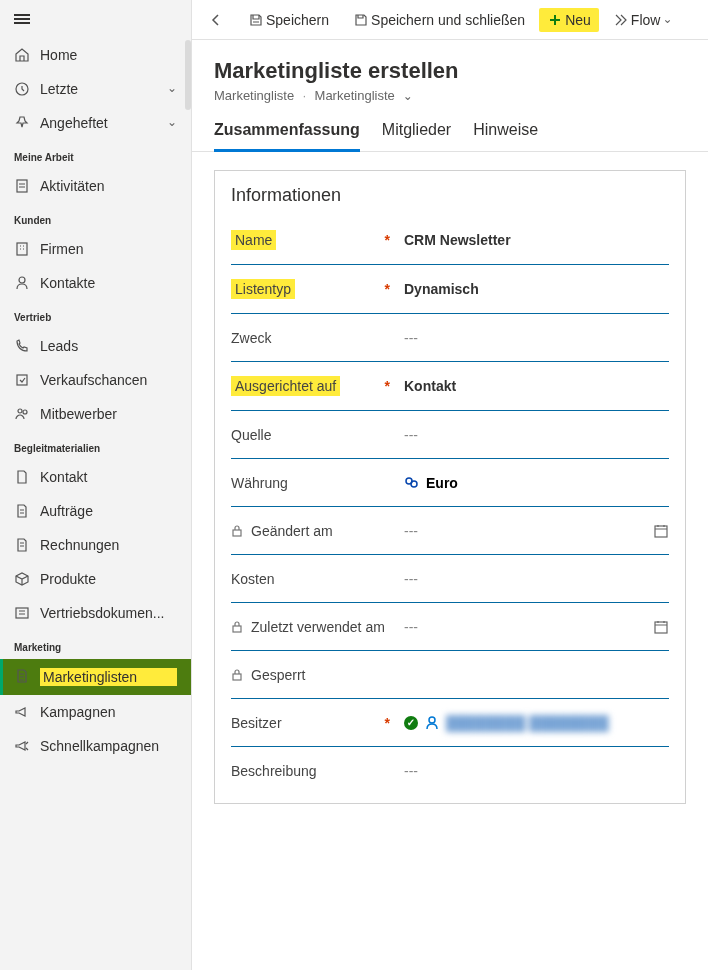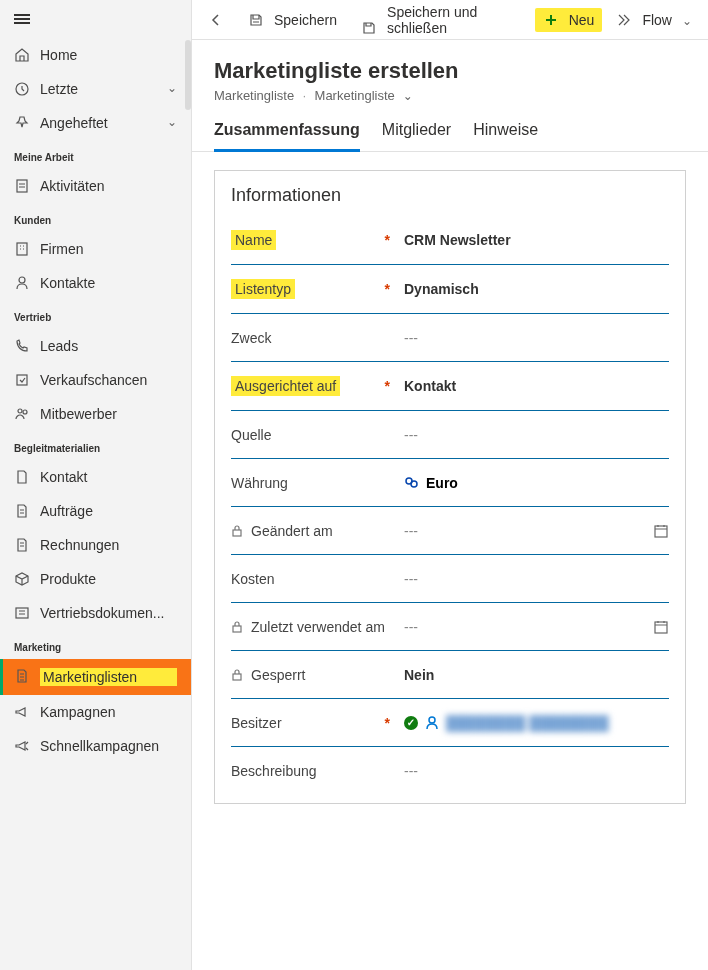--- a/index.html
+++ b/index.html
@@ -7,32 +7,32 @@
   
   .app { display: flex; height: 970px; }
   
   
   .sidebar { width: 192px; background: #f3f3f3; border-right: 1px solid #e1e1e1; overflow-y: auto; position: relative; }
   .sidebar-scroll-thumb { position: absolute; right: 0; top: 40px; width: 6px; height: 70px; background: rgba(0,0,0,0.1); border-radius: 3px; }
   .hamburger { padding: 12px 14px; cursor: pointer; }
   .ham-line { width: 16px; height: 2px; background: #323130; margin: 2px 0; }
   .sidebar-section-title { font-size: 10px; font-weight: 600; color: #323130; padding: 12px 14px 6px; }
   .sidebar-item { display: flex; padding: 9px 14px; cursor: pointer; color: #323130; }
-  .sidebar-item.selected { background: #f97316; position: relative; }
+  .sidebar-item.selected { background: #4d7c0f; position: relative; }
   .sidebar-item.selected::before { content: ""; position: absolute; left: 0; top: 0; bottom: 0; width: 3px; background: #00a86b; }
   .sidebar-item.highlighted span.nav-label { background: #ffeb3b; padding: 1px 3px; }
   .sidebar-icon { width: 16px; height: 16px; margin-right: 10px; display: flex; align-items: center; justify-content: center; flex-shrink: 0; }
   .nav-label { flex: 1; white-space: nowrap; overflow: hidden; text-overflow: ellipsis; }
   .chevron { font-size: 12px; color: #666; }
   
   
   .main { flex: 1; display: flex; flex-direction: column; overflow: hidden; }
   
   .command-bar { display: flex; align-items: center; border-bottom: 1px solid #e1e1e1; padding: 6px 6px; gap: 4px; height: 40px; }
-  .cmd-btn { display: flex; align-items: flex-end; padding: 6px 10px; cursor: pointer; gap: 10px; font-size: 14px; }
+  .cmd-btn { display: flex; align-items: flex-start; padding: 6px 10px; cursor: pointer; gap: 2px; font-size: 14px; }
   .cmd-btn .cmd-icon { width: 16px; height: 16px; display:flex; align-items:center; justify-content:center; }
   .cmd-btn.highlighted { background: #ffeb3b; padding: 4px 8px; border-radius: 2px; }
   .back-btn { padding: 6px 10px; cursor: pointer; }
   
   .page-header { padding: 18px 22px 0; }
   .page-title { font-size: 22px; font-weight: 600; margin-bottom: 4px; }
   .breadcrumb { font-size: 13px; color: #666; display: flex; align-items: center; gap: 8px; }
   .breadcrumb .sep { color: #999; }
   
   .tabs { display: flex; gap: 22px; padding: 18px 22px 0; border-bottom: 1px solid #e1e1e1; }
@@ -402,21 +402,20 @@
         <div class="field-row">
           <div class="field-label-wrap">
             <span class="lock-icon">
                 <svg viewBox="0 0 12 12" width="12" height="12" fill="none" stroke="#777" stroke-width="1.2">
                   <rect x="2" y="5" width="8" height="6"></rect>
                   <path d="M4 5V3a2 2 0 014 0v2"></path>
                 </svg>
               </span>
             <span class="field-label">Gesperrt</span>
           </div>
-          <div class="field-value">Nein</div>
         </div>
 
         <div class="field-row">
           <div class="field-label-wrap">
             <span class="field-label">Besitzer</span>
             <span class="required">*</span>
           </div>
           <div class="field-value">
             <span class="check-icon">✓</span>
             <span class="avatar-icon">

